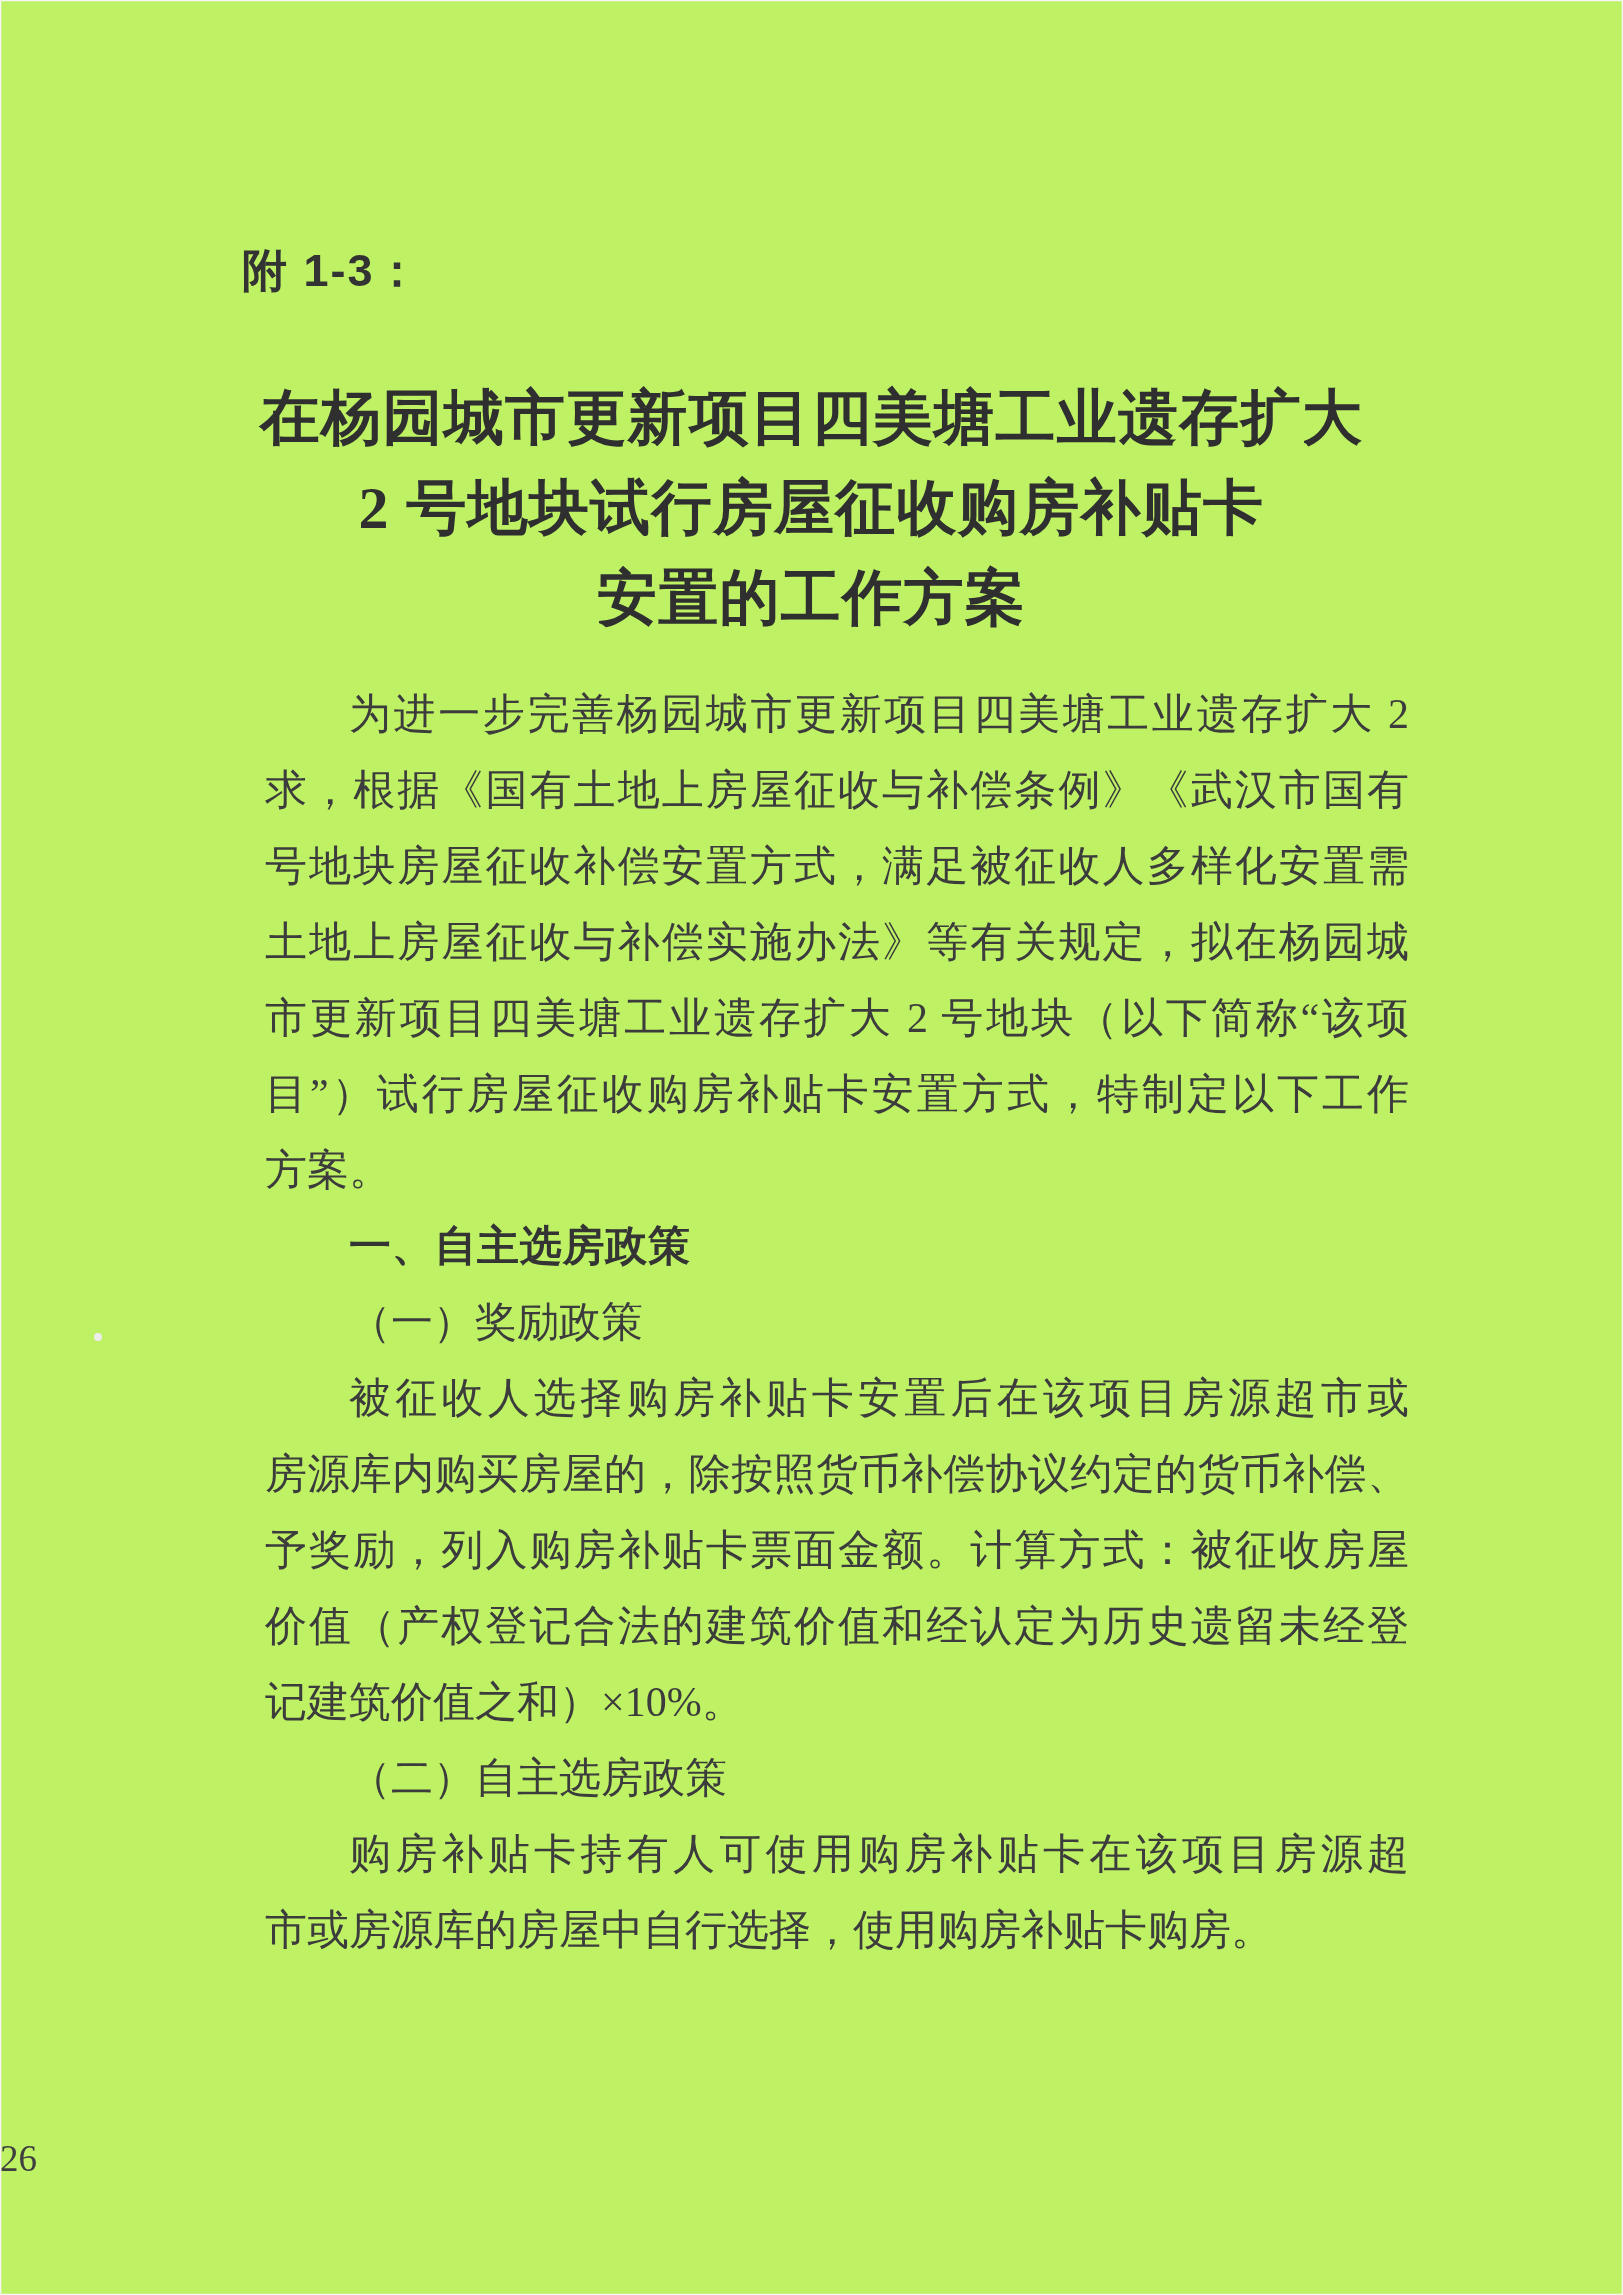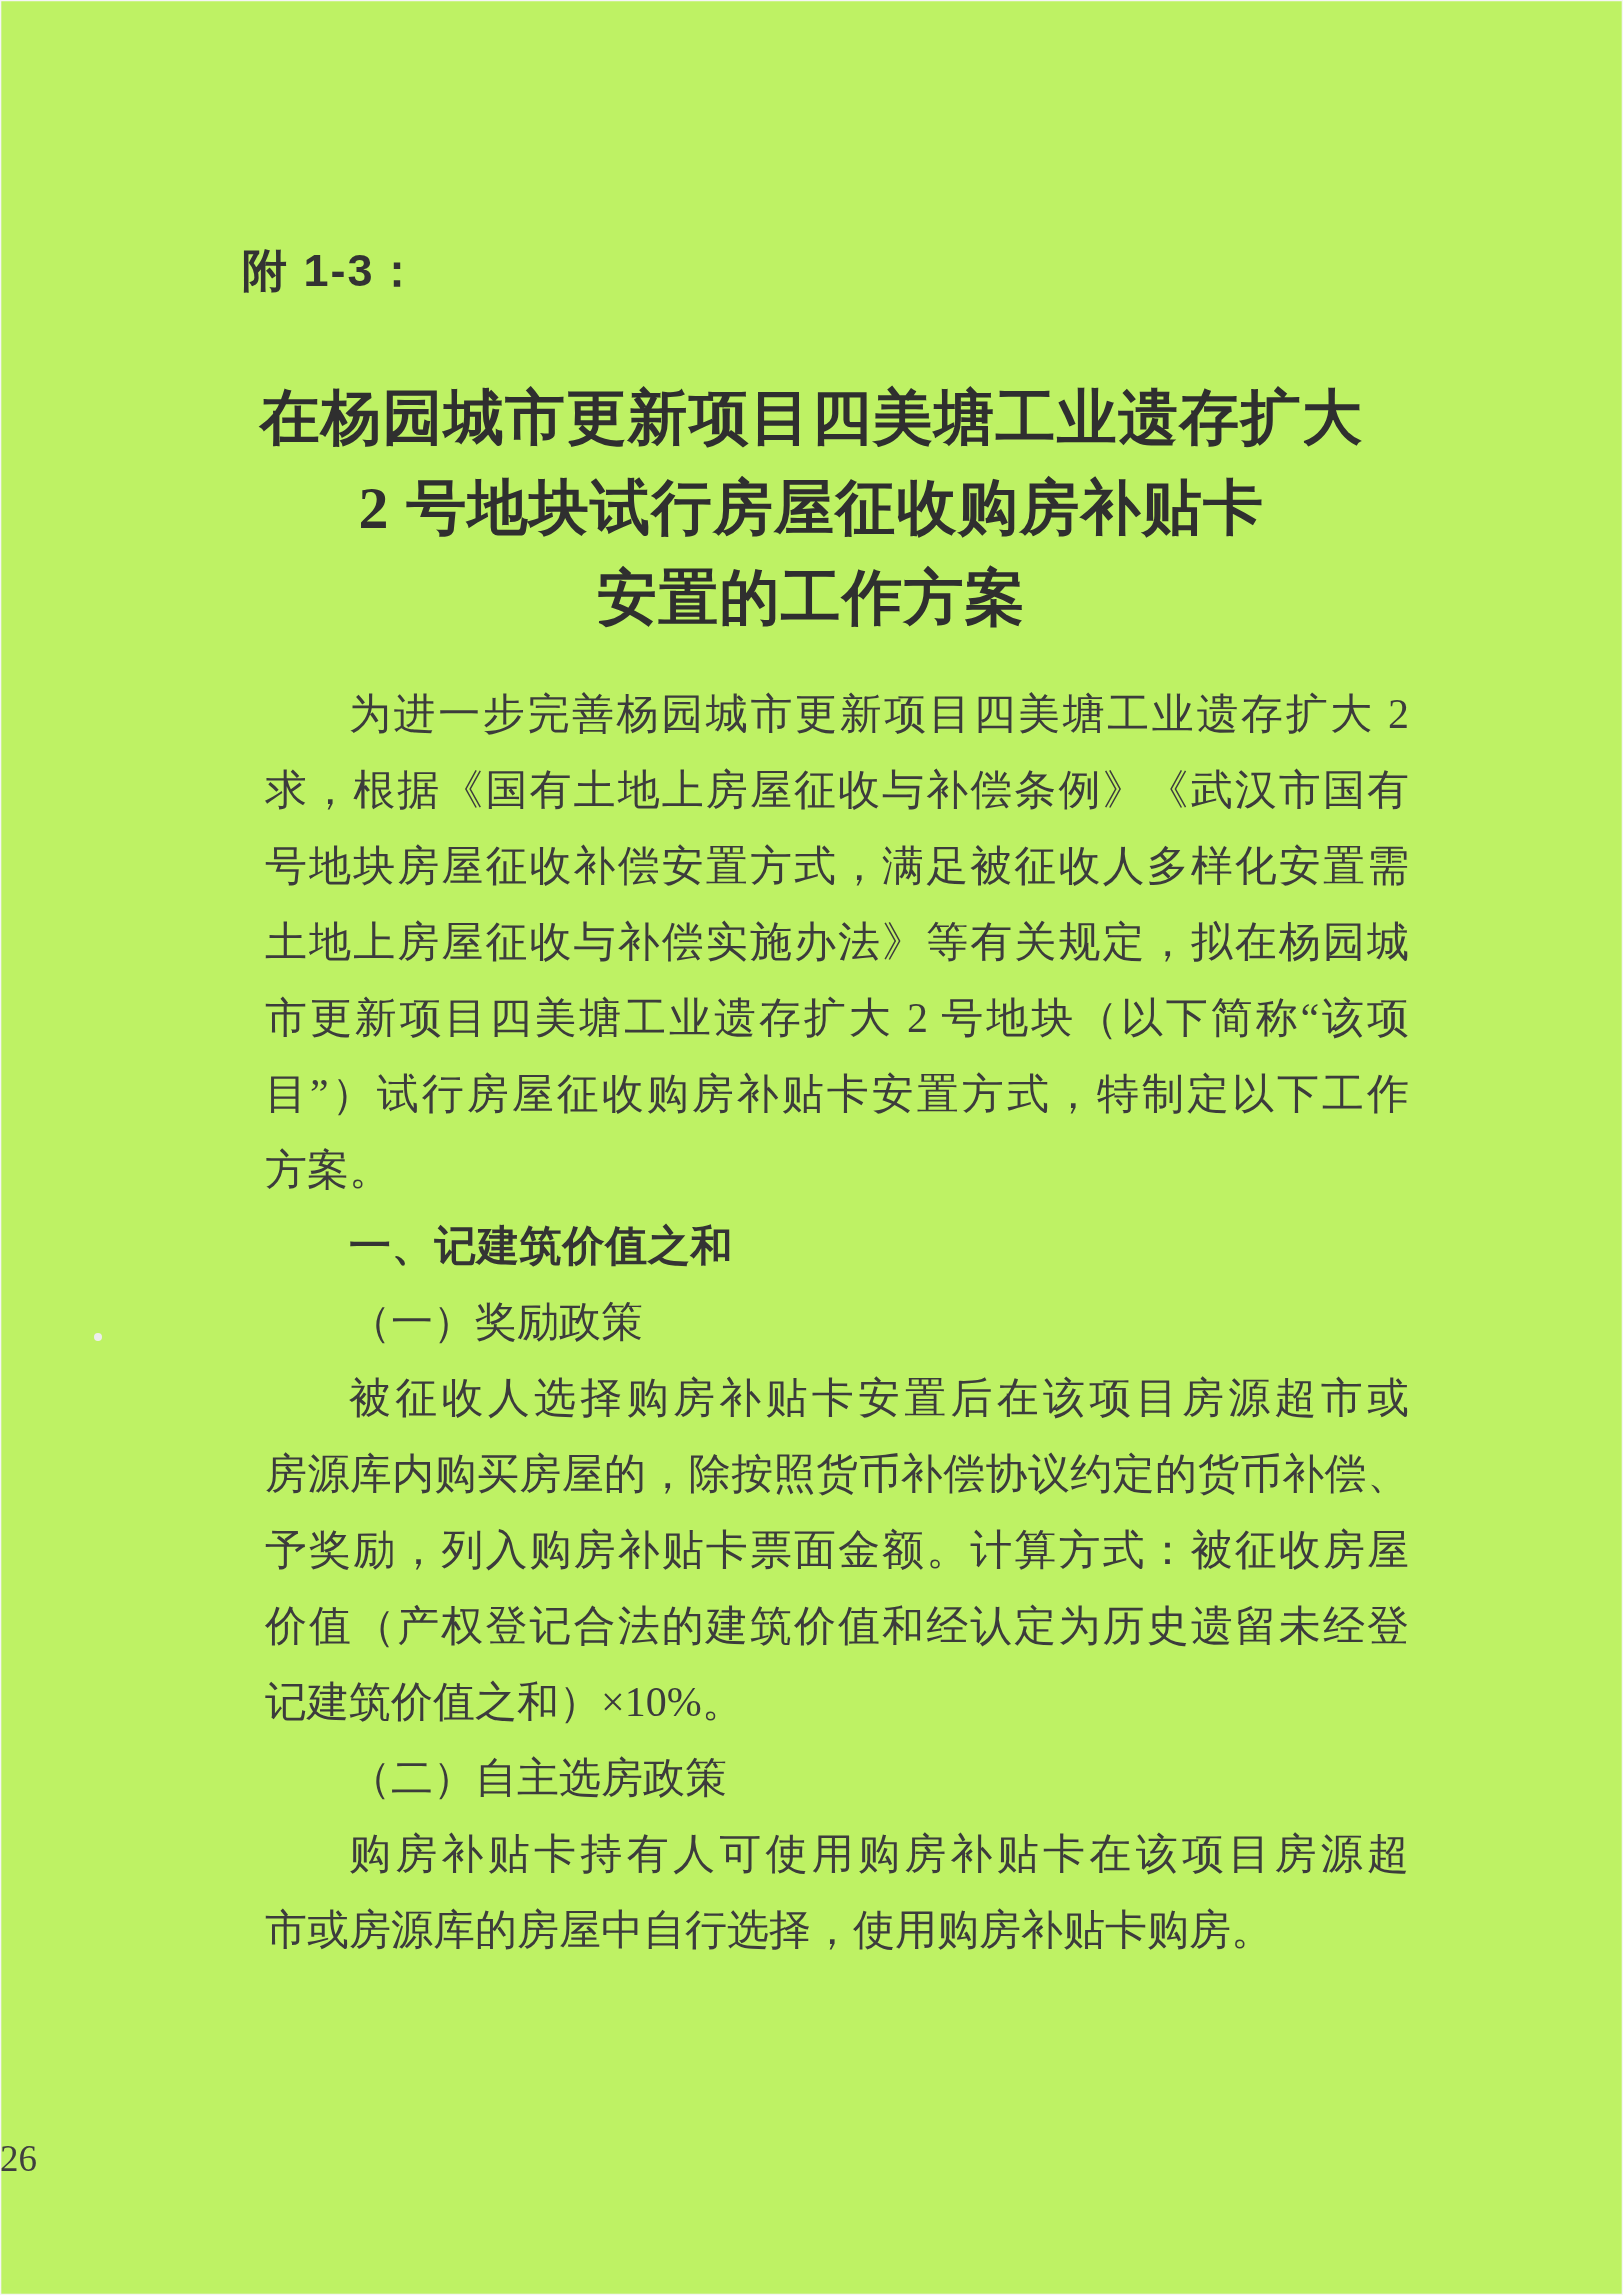--- a/index.html
+++ b/index.html
@@ -121,21 +121,21 @@
     <div class="para">
         <div class="line line-first">为进一步完善杨园城市更新项目四美塘工业遗存扩大 2</div>
         <div class="line">求，根据《国有土地上房屋征收与补偿条例》《武汉市国有</div>
         <div class="line">号地块房屋征收补偿安置方式，满足被征收人多样化安置需</div>
         <div class="line">土地上房屋征收与补偿实施办法》等有关规定，拟在杨园城</div>
         <div class="line">市更新项目四美塘工业遗存扩大 2 号地块（以下简称“该项</div>
         <div class="line">目”）试行房屋征收购房补贴卡安置方式，特制定以下工作</div>
         <div class="line line-last">方案。</div>
       </div>
 
-    <div class="section-heading">一、记建筑价值之和</div>
+    <div class="section-heading">一、自主选房政策</div>
 
     <div class="subsection-heading">（一）奖励政策</div>
 
     <div class="para">
         <div class="line line-first">被征收人选择购房补贴卡安置后在该项目房源超市或</div>
         <div class="line">房源库内购买房屋的，除按照货币补偿协议约定的货币补偿、</div>
         <div class="line">予奖励，列入购房补贴卡票面金额。计算方式：被征收房屋</div>
         <div class="line">价值（产权登记合法的建筑价值和经认定为历史遗留未经登</div>
         <div class="line line-last">记建筑价值之和）×10%。</div>
       </div>

